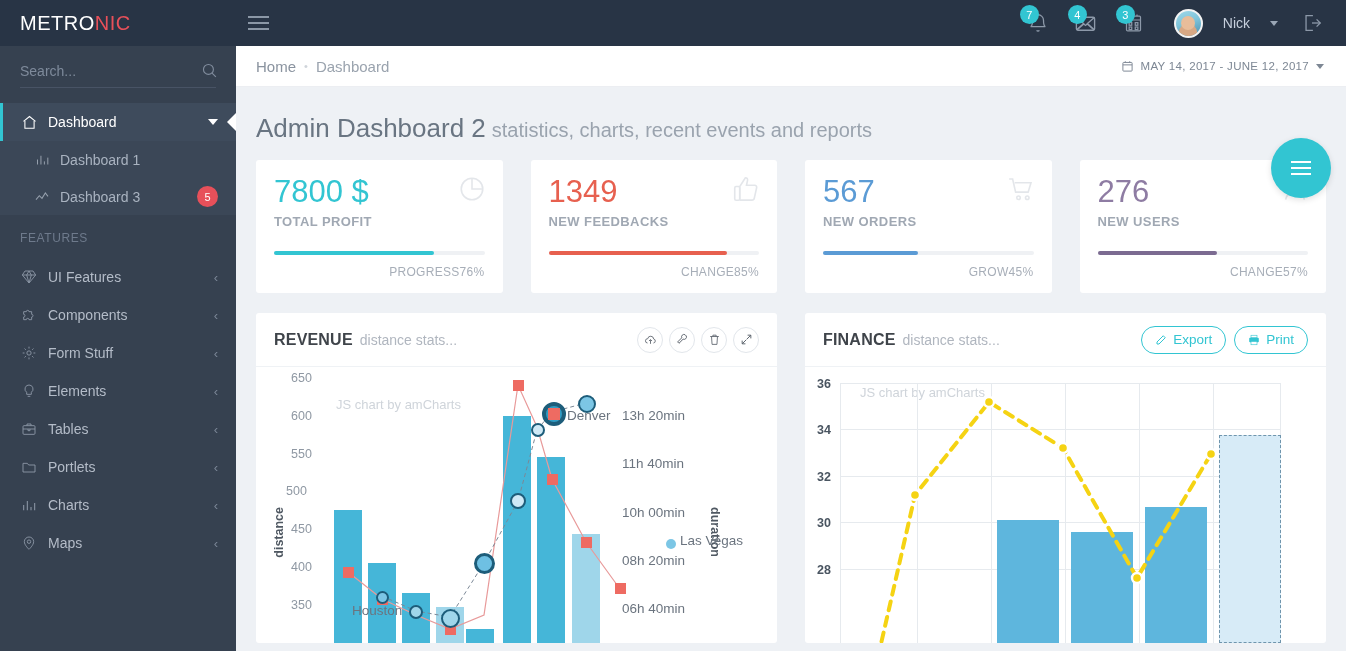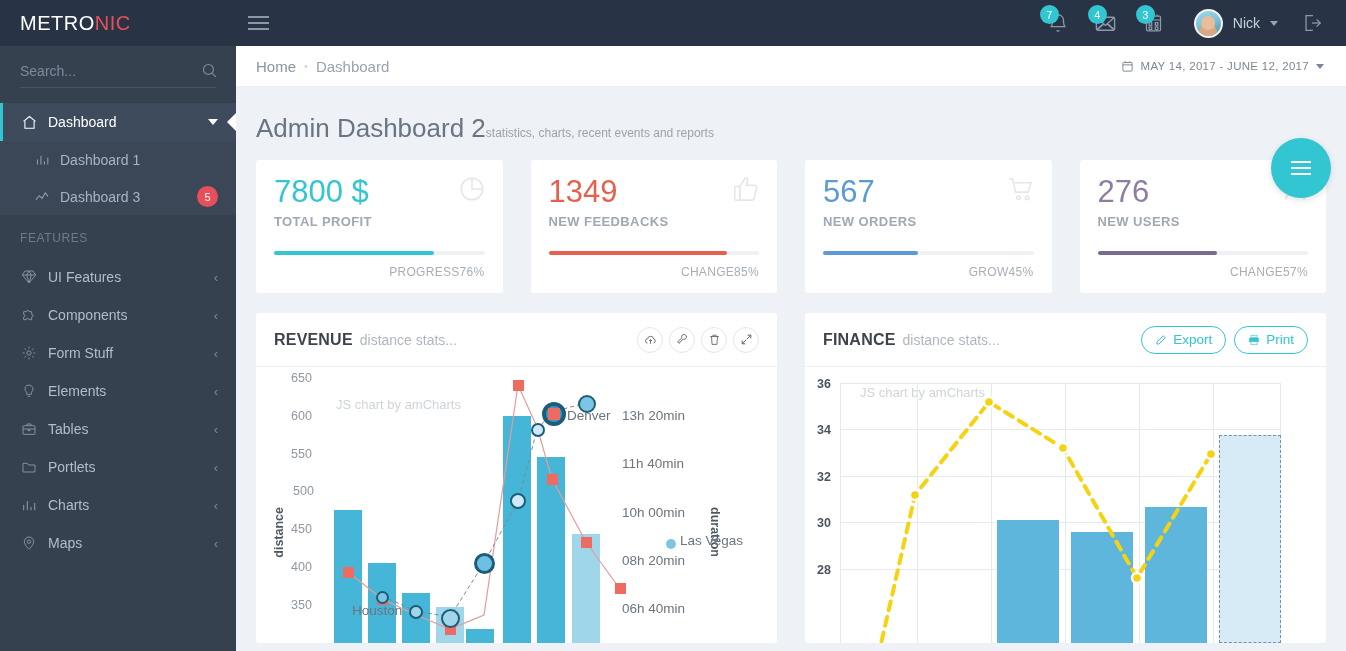--- a/index.html
+++ b/index.html
@@ -26,21 +26,21 @@
   .top-right { display: flex; align-items: center; height: 46px; padding-right: 14px; gap: 4px; }
   .nav-icon { position: relative; width: 44px; height: 46px; display: flex;
       align-items: center; justify-content: center; cursor: pointer; }
   .nav-icon svg { display: block; }
   .badge {
     position: absolute; top: 5px; left: 4px; min-width: 19px; height: 19px;
     border-radius: 50%; background: #32c5d2; color: #fff; font-size: 11px;
     display: flex; align-items: center; justify-content: center; font-weight: 400;
     padding: 0 2px;
   }
-  .user-box { display: flex; align-items: center; gap: 10px; padding: 0 10px 0 14px; cursor: pointer; height: 42px; }
+  .user-box { display: flex; align-items: center; gap: 20px; padding: 0 10px 0 14px; cursor: pointer; height: 42px; }
   .avatar {
     width: 29px; height: 29px; border-radius: 50%; overflow: hidden;
     background: linear-gradient(160deg,#9fd8e8 0%,#7fc4da 45%,#4a8fb0 100%);
     position: relative; border: 2px solid #f3f3f3;
   }
   .avatar::after {
     content:""; position:absolute; left:50%; top:52%; transform:translateX(-50%);
     width:18px; height:16px; border-radius:50% 50% 42% 42%; background:#d8a884;
   }
   .avatar::before {
@@ -107,21 +107,21 @@
   .crumb { color:#9aa3ae; font-size:15px; }
   .crumb.a { color:#8a939f; cursor:pointer; }
   .crumb-sep { color:#cfd4da; margin:0 8px; font-size:11px; }
   .bc-spacer { flex:1; }
   .daterange { display:flex; align-items:center; gap:7px; color:#7d8794; font-size:11.5px;
      letter-spacing:.3px; cursor:pointer; }
   .daterange .cap { text-transform:uppercase; }
 
   .page-head { padding:26px 22px 0 20px; display:flex; align-items:flex-start; }
   .page-title { font-size:26px; color:#697582; font-weight:400; }
-  .page-title .sub { font-size:12px; color:#9aa3ae; margin-left:0; }
+  .page-title .sub { font-size:20px; color:#9aa3ae; margin-left:6px; }
   .fab {
     position:absolute; right:15px; top:92px; width:60px; height:60px; border-radius:50%;
     background:#32c5d2; display:flex; align-items:center; justify-content:center;
     flex-direction:column; gap:4px; cursor:pointer; box-shadow:0 2px 6px rgba(0,0,0,.12); z-index:20;
   }
   .fab i { display:block; width:20px; height:2px; background:#fff; }
 
   
   .cards { display:flex; gap:28px; padding:16px 20px 0 20px; }
   .card { flex:1; background:#fff; border-radius:3px; padding:16px 18px 14px 18px;
@@ -505,21 +505,21 @@
           </svg>
         </span>
       </div>
 
       <div class="chart-area">
         <div class="watermark" style="left:80px;top:30px">JS chart by amCharts</div>
 
         <div class="axis-lbl" style="left:35px;top:4px">650</div>
         <div class="axis-lbl" style="left:35px;top:42px">600</div>
         <div class="axis-lbl" style="left:35px;top:80px">550</div>
-        <div class="axis-lbl" style="left:37px;top:117px">500</div>
+        <div class="axis-lbl" style="left:30px;top:117px">500</div>
         <div class="axis-lbl" style="left:35px;top:155px">450</div>
         <div class="axis-lbl" style="left:35px;top:193px">400</div>
         <div class="axis-lbl" style="left:35px;top:231px">350</div>
         <div class="axis-title left" style="left:16px;top:140px">distance</div>
 
         <div class="plabel" style="left:366px;top:41px">13h 20min</div>
         <div class="plabel" style="left:366px;top:89px">11h 40min</div>
         <div class="plabel" style="left:366px;top:138px">10h 00min</div>
         <div class="plabel" style="left:366px;top:186px">08h 20min</div>
         <div class="plabel" style="left:366px;top:234px">06h 40min</div>

